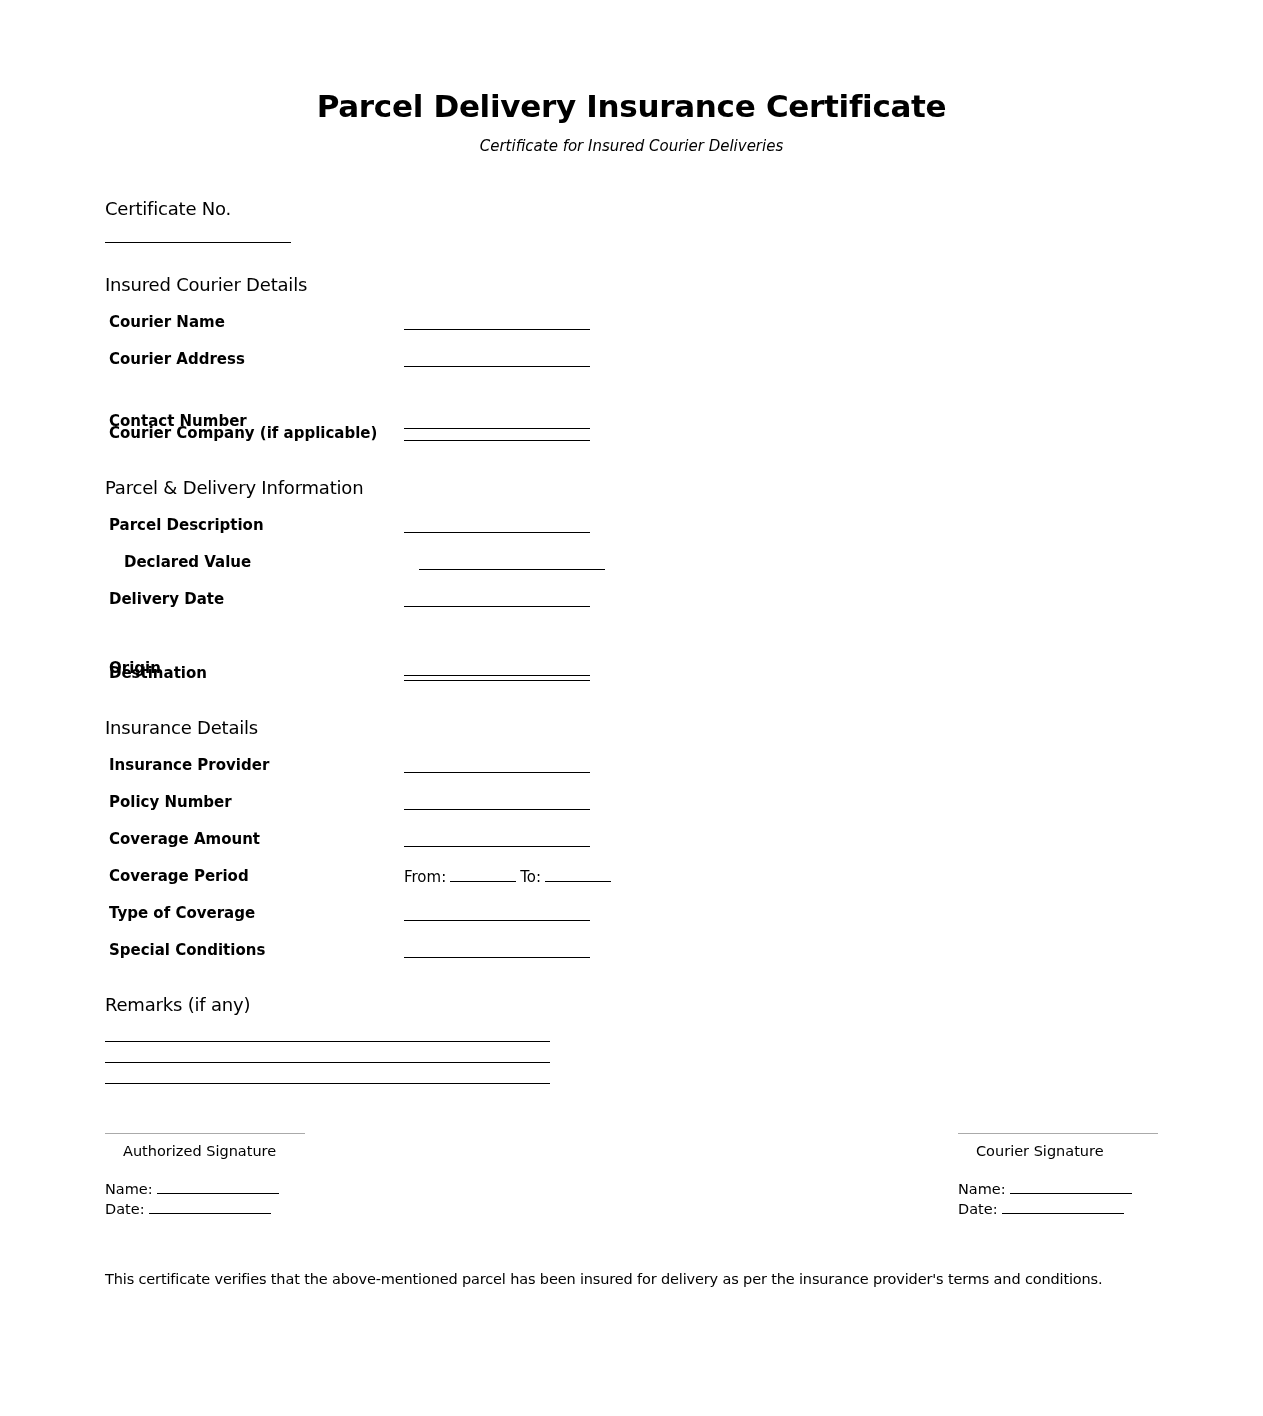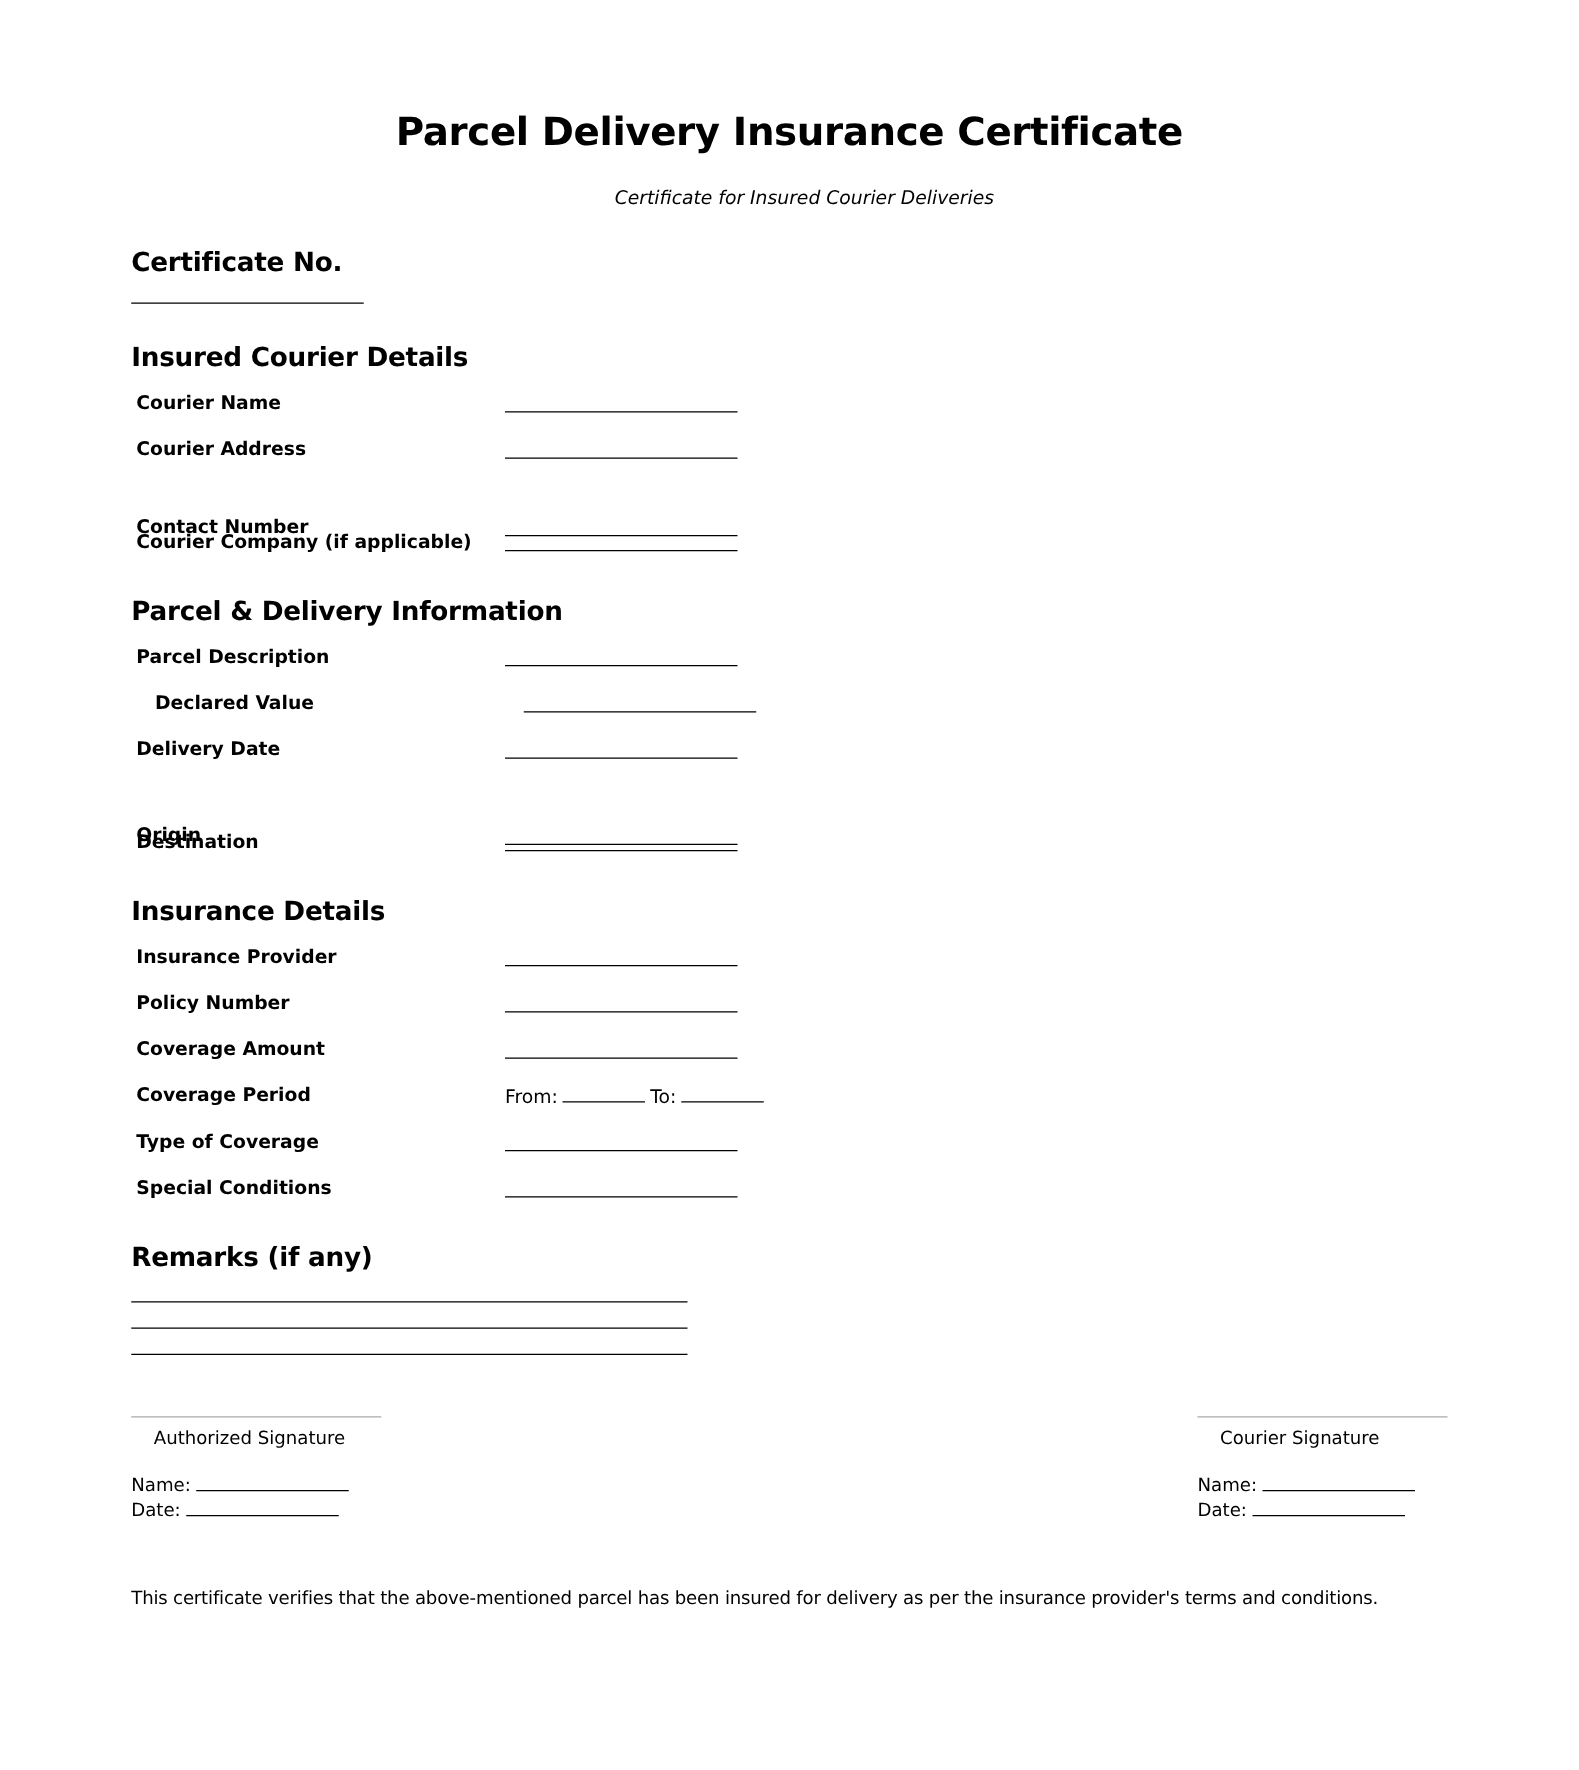--- a/index.html
+++ b/index.html
@@ -33,27 +33,27 @@
       margin: 0;
     }
     .subtitle {
       position: absolute;
       left: 0;
       width: 1053px;
       top: 137px;
       text-align: center;
       font-size: 15px;
       font-style: italic;
-      margin: 12px;
+      margin: 0;
     }
     .section-heading {
       position: absolute;
       left: 0;
-      font-size: 21px;
-      font-weight: bold;
+      font-size: 18px;
+      font-weight: normal;
       margin: 0;
       letter-spacing: -0.2px;
     }
     .cert-blank {
       position: absolute;
       left: 0;
       top: 242px;
       width: 186px;
       border-top: 1px solid #000;
     }

